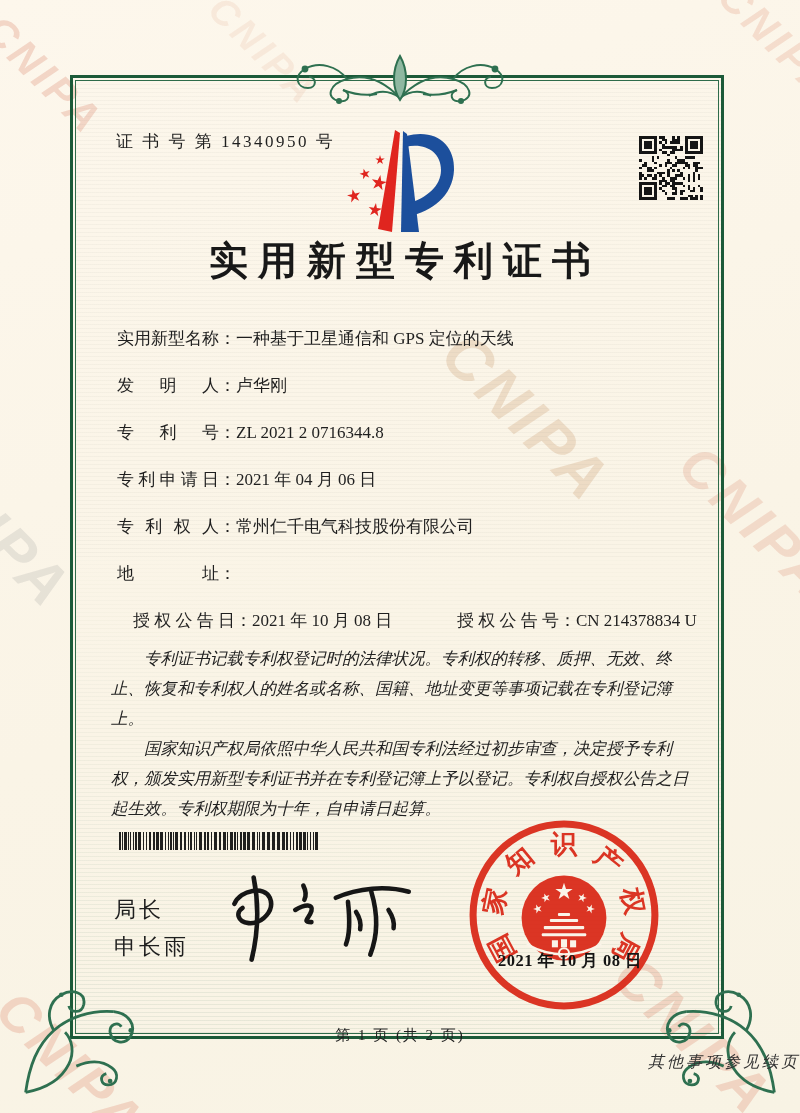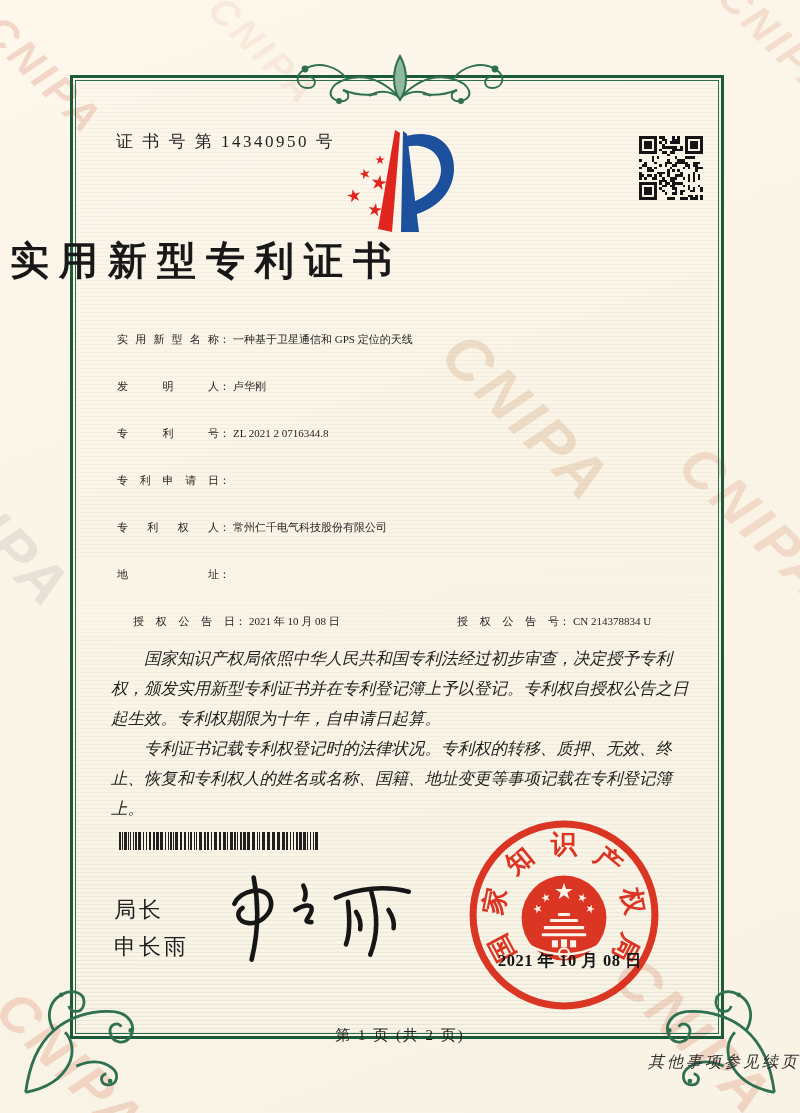--- a/index.html
+++ b/index.html
@@ -35,25 +35,25 @@
   .frame{left:70px;top:75px;width:654px;height:964px;border:3px solid #1c5a39;box-sizing:border-box;}
   .frame::after{content:"";position:absolute;inset:2px;border:1px solid #2e6b4a;}
 
   .flourish{pointer-events:none;}
 
   
   .cert-no{left:116px;top:130px;font-size:17px;letter-spacing:2.5px;text-align:right;}
   .logo{left:331px;top:128px;}
   .qr{left:639px;top:136px;width:64px;height:64px;}
 
-  .title{left:0;top:234px;width:100%;text-align:left;font-size:39px;font-weight:bold;
+  .title{left:0;top:234px;width:100%;text-align:center;font-size:39px;font-weight:bold;
          letter-spacing:10px;text-indent:10px;color:#181818;}
 
   
-  .fields{left:117px;top:326px;width:580px;font-size:11px;line-height:26px;}
+  .fields{left:117px;top:326px;width:580px;font-size:17px;line-height:26px;}
   .frow{margin-bottom:21px;display:flex;align-items:flex-start;}
   .flabel{display:inline-block;width:102px;text-align:justify;text-align-last:justify;flex:0 0 102px;}
   .fcolon{flex:0 0 14px;}
   .fvalue{display:inline-block;max-width:455px;}
   .grant-row{display:flex;margin-top:0;}
   .grant-pair{display:flex;margin-left:16px;}
   .gp1{width:308px;flex:0 0 308px;}
   .glabel{display:inline-block;width:102px;text-align:justify;text-align-last:justify;}
 
   
@@ -440,20 +440,21 @@
       <span class="fvalue">卢华刚</span>
   </div>
   <div class="frow">
     <span class="flabel">专利号</span>
       <span class="fcolon">：</span>
       <span class="fvalue">ZL 2021 2 0716344.8</span>
   </div>
   <div class="frow">
     <span class="flabel">专利申请日</span>
       <span class="fcolon">：</span>
+      <span class="fvalue">2021 年 04 月 06 日</span>
   </div>
   <div class="frow">
     <span class="flabel">专利权人</span>
       <span class="fcolon">：</span>
       <span class="fvalue">常州仁千电气科技股份有限公司</span>
   </div>
   <div class="frow">
     <span class="flabel">地址</span>
       <span class="fcolon">：</span>
   </div>
@@ -465,22 +466,22 @@
     </span>
     <span class="grant-pair">
       <span class="glabel">授权公告号</span>
         <span class="fcolon">：</span>
         <span>CN 214378834 U</span>
     </span>
   </div>
 </div>
 
 <div class="abs paras">
+  <p>专利证书记载专利权登记时的法律状况。专利权的转移、质押、无效、终止、恢复和专利权人的姓名或名称、国籍、地址变更等事项记载在专利登记簿上。</p>
   <p>国家知识产权局依照中华人民共和国专利法经过初步审查，决定授予专利权，颁发实用新型专利证书并在专利登记簿上予以登记。专利权自授权公告之日起生效。专利权期限为十年，自申请日起算。</p>
-  <p>专利证书记载专利权登记时的法律状况。专利权的转移、质押、无效、终止、恢复和专利权人的姓名或名称、国籍、地址变更等事项记载在专利登记簿上。</p>
 </div>
 
 <svg class="abs barcode" id="barcode" viewBox="0 0 206 18" style="shape-rendering:crispEdges;">
     <g fill="#20201e">
       <rect x="2" y="0" width="2" height="18"></rect>
       <rect x="5" y="0" width="1" height="18"></rect>
       <rect x="7" y="0" width="3" height="18"></rect>
       <rect x="11" y="0" width="1" height="18"></rect>
       <rect x="13" y="0" width="1" height="18"></rect>
       <rect x="16" y="0" width="1" height="18"></rect>

